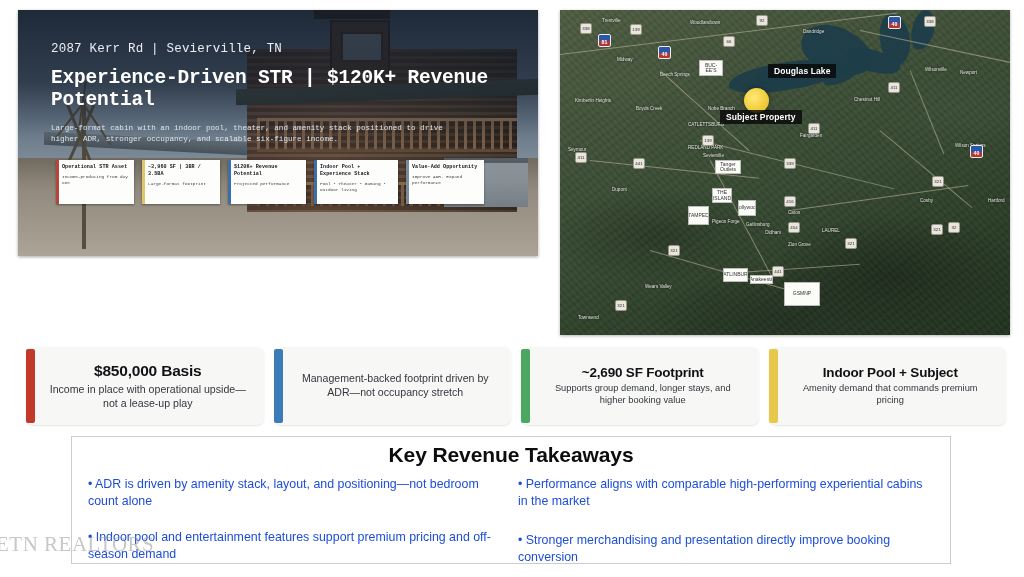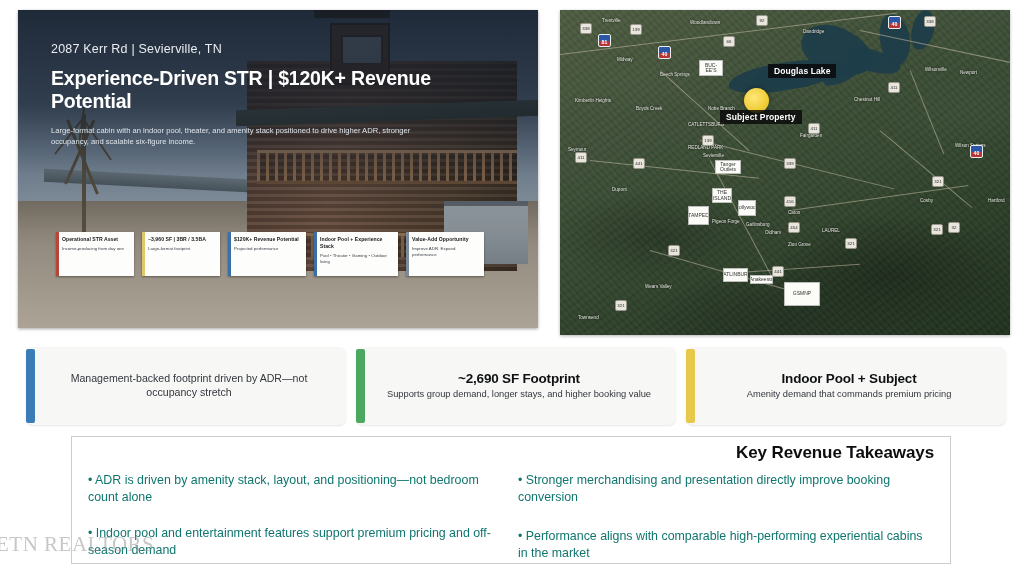--- a/index.html
+++ b/index.html
@@ -18,24 +18,25 @@
     position: absolute;
     left: 0; top: 0;
     width: 1024px;
     height: 340px;
   }
 
   
   .hero {
     position: absolute;
     left: 18px; top: 10px;
-    width: 520px; height: 318px;
+    width: 520px; height: 246px;
     overflow: hidden;
     background: #8b5cf6;
     box-shadow: 0 1px 3px rgba(0,0,0,.35);
+    font-family: Liberation Mono, monospace;
   }
   .hero-photo { position: absolute; inset: 0; }
 
   
   .sky {
     position: absolute; left: 0; top: 0; width: 100%; height: 62%;
     background: linear-gradient(#5c7490 0%, #6d849c 45%, #8d9aa6 100%);
   }
   
   .ground {
@@ -246,27 +247,27 @@
 
   
   .takeaways {
     position: absolute; left: 71px; top: 436px;
     width: 880px; height: 128px;
     background: #ffffff;
     border: 1px solid #c9ccd1;
     padding: 6px 16px 8px 16px;
   }
   .takeaways-title {
-    text-align: right; font-size: 17px; font-weight: bold;
+    text-align: center; font-size: 21px; font-weight: bold;
     color: #0c0d0f; margin-bottom: 9px; letter-spacing: -.1px;
   }
   .takeaways-cols { display: flex; gap: 14px; }
   .tk-col { flex: 1; }
   .tk-item {
-    font-size: 12.4px; color: #0f766e; line-height: 1.38;
+    font-size: 12.4px; color: #1d4ed8; line-height: 1.38;
     margin-bottom: 19px;
   }
   .tk-col.right .tk-item { margin-bottom: 22px; }
 
   
   .watermark {
     position: absolute; left: -4px; top: 532px;
     font-size: 21px; color: #9a9a9a; opacity: .55;
     letter-spacing: .5px; font-family: "Liberation Serif", serif;
     pointer-events: none;
@@ -435,20 +436,25 @@
     <div class="map-marker" style="left:184px;top:78px;"></div>
     <div id="map-labels">
         <div class="map-label" style="left: 208px; top: 54px;">Douglas Lake</div>
         <div class="map-label" style="left: 160px; top: 100px;">Subject Property</div>
       </div>
   </div>
 </div>
 
 <div class="stats" id="stats">
     <div class="stat">
+      <span class="stat-bar" style="background:#C0392B"></span>
+      <div class="stat-title">$850,000 Basis</div>
+      <div class="stat-desc">Income in place with operational upside—not a lease-up play</div>
+    </div>
+    <div class="stat">
       <span class="stat-bar" style="background:#3A7CB8"></span>
       <div class="stat-desc">Management-backed footprint driven by ADR—not occupancy stretch</div>
     </div>
     <div class="stat small">
       <span class="stat-bar" style="background:#4CA860"></span>
       <div class="stat-title">~2,690 SF Footprint</div>
       <div class="stat-desc">Supports group demand, longer stays, and higher booking value</div>
     </div>
     <div class="stat small">
       <span class="stat-bar" style="background:#E8C84A"></span>
@@ -458,19 +464,19 @@
   </div>
 
 <div class="takeaways">
   <div class="takeaways-title">Key Revenue Takeaways</div>
   <div class="takeaways-cols">
     <div class="tk-col left" id="tk-left">
         <div class="tk-item">• ADR is driven by amenity stack, layout, and positioning—not bedroom count alone</div>
         <div class="tk-item">• Indoor pool and entertainment features support premium pricing and off-season demand</div>
       </div>
     <div class="tk-col right" id="tk-right">
+        <div class="tk-item">• Performance aligns with comparable high-performing experiential cabins in the market</div>
         <div class="tk-item">• Stronger merchandising and presentation directly improve booking conversion</div>
-        <div class="tk-item">• Performance aligns with comparable high-performing experiential cabins in the market</div>
       </div>
   </div>
 </div>
 
 <div class="watermark">ETN REALTORS</div>
 
 </body></html>

